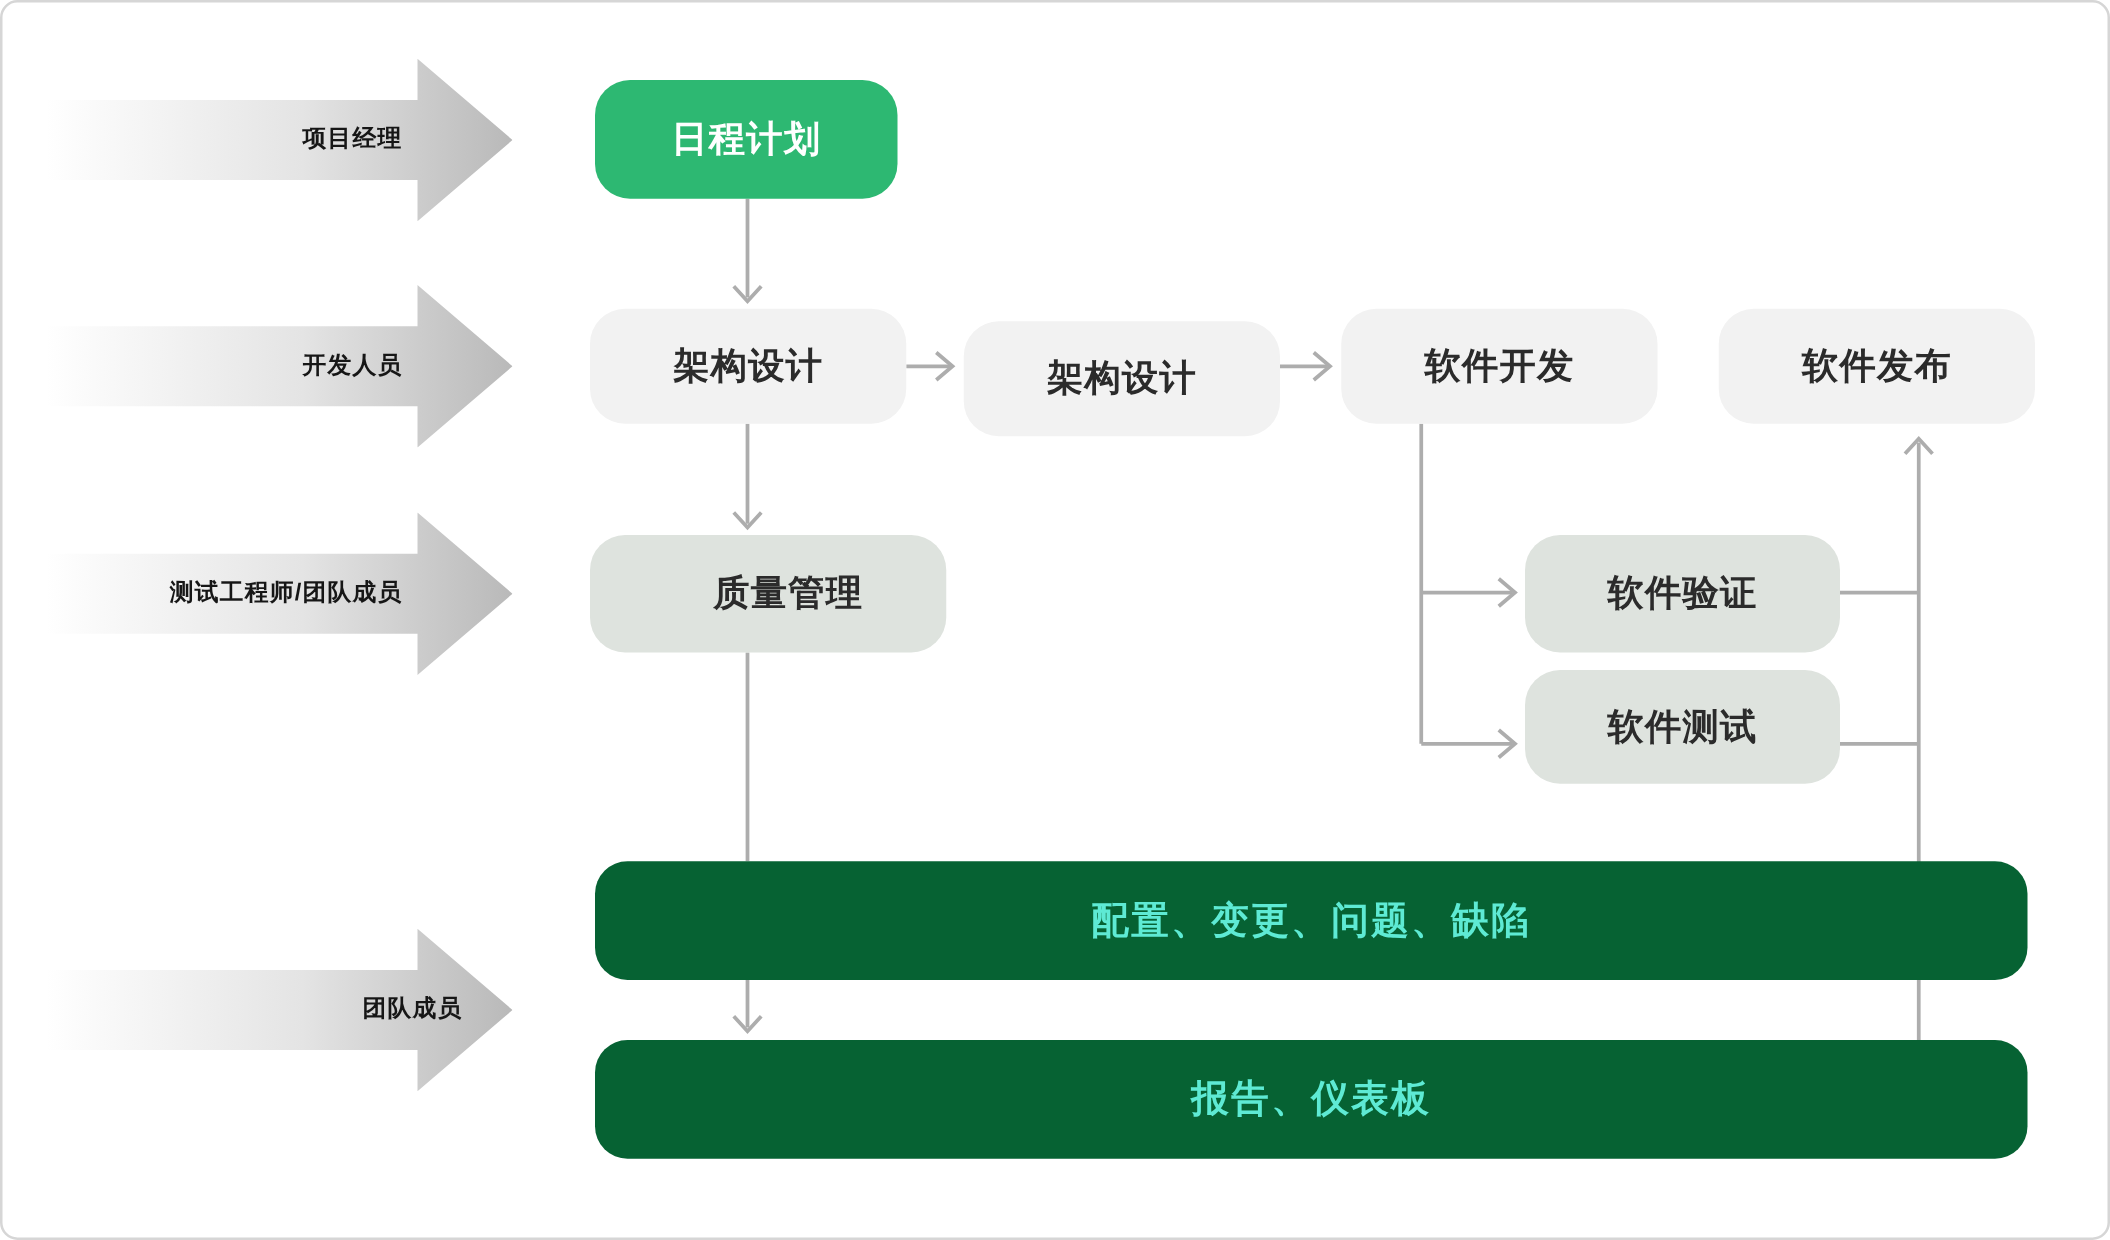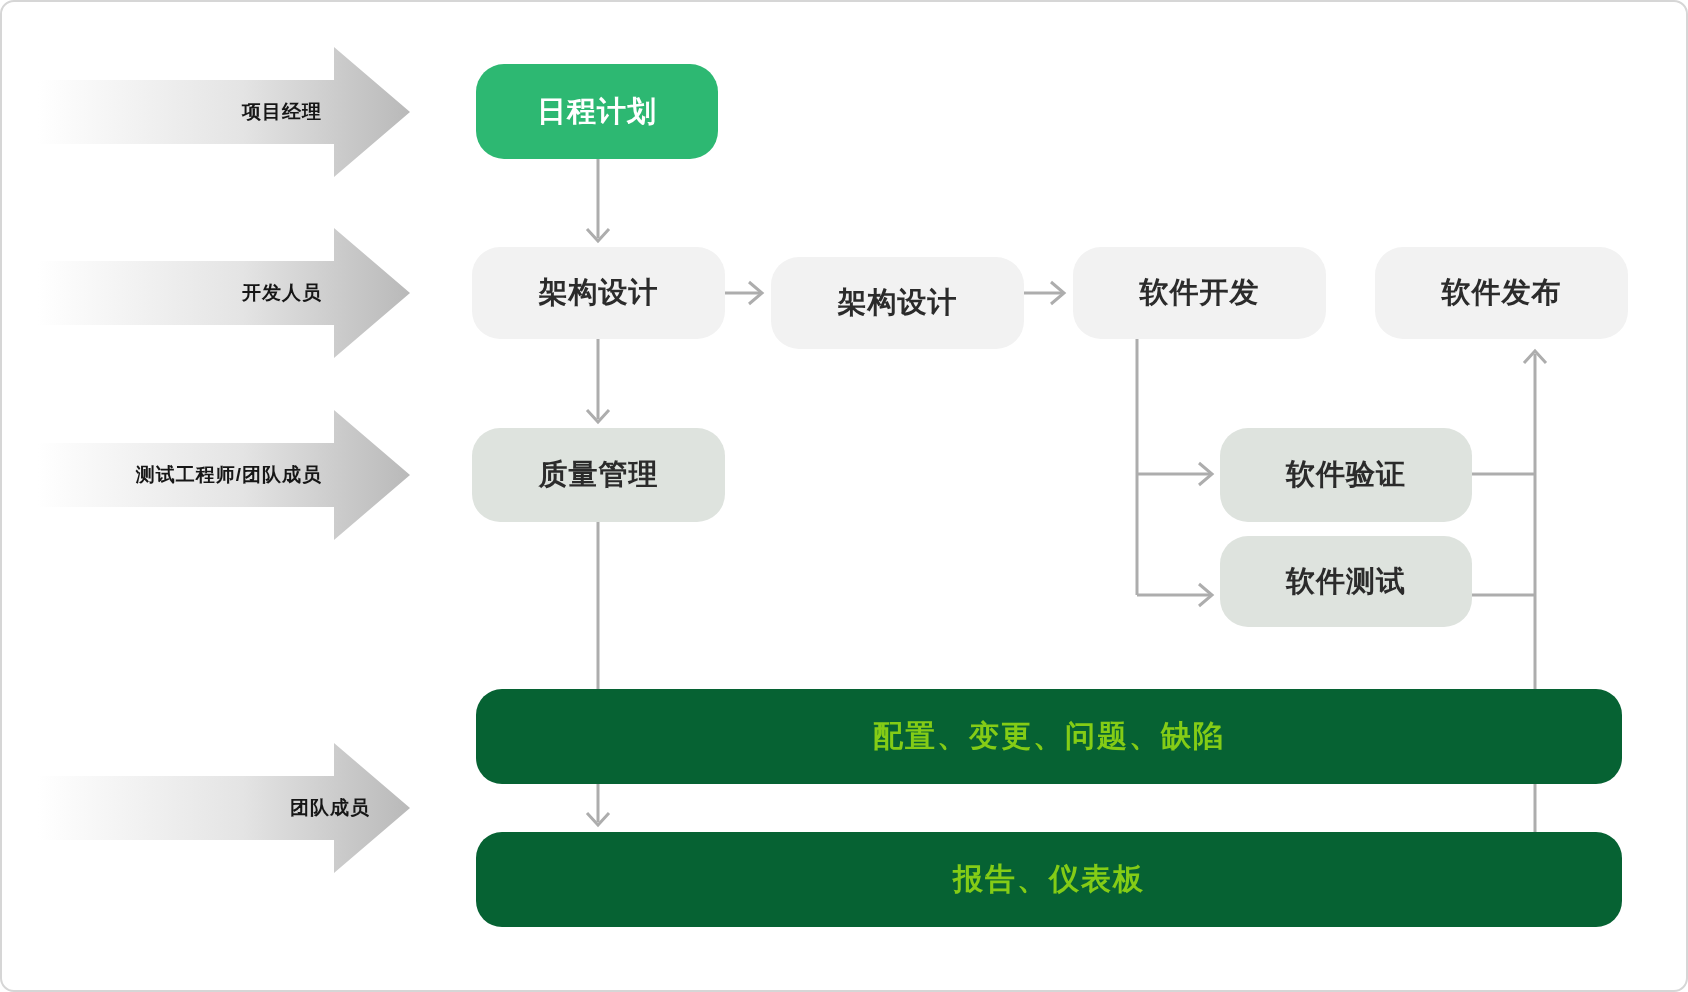--- a/index.html
+++ b/index.html
@@ -21,21 +21,21 @@
     display:flex;align-items:center;justify-content:center;
     border-radius:28px;
     font-weight:bold;
     font-size:29px;
     color:#2b2b2b;
     letter-spacing:1px;
   }
   .node.green{background:#2db872;color:#ffffff;}
   .node.lightgray{background:#f2f2f2;}
   .node.qagray{background:#dee3de;}
-  .node.darkbar{background:#066233;color:#84cc16;border-radius:26px;font-size:30px;letter-spacing:2px;text-align:right;}
+  .node.darkbar{background:#066233;color:#5eead4;border-radius:26px;font-size:30px;letter-spacing:2px;text-align:right;}
   .role-arrow{position:absolute;z-index:1;}
   .role-label{
     position:absolute;z-index:2;
     left:0;width:320px;height:44px;line-height:44px;
     text-align:right;
     font-weight:bold;font-size:19px;color:#161616;
     letter-spacing:1px;
     white-space:nowrap;
   }
 </style>
@@ -110,21 +110,21 @@
   <div class="node green" style="left:446px;top:62px;width:242px;height:95px;margin-left:28px;">日程计划</div>
 
   <div class="node lightgray" style="left:470px;top:245px;width:253px;height:92px;">架构设计</div>
 
   <div class="node lightgray" style="left:769px;top:255px;width:253px;height:92px;text-align:right;">架构设计</div>
 
   <div class="node lightgray" style="left:1071px;top:245px;width:253px;height:92px;">软件开发</div>
 
   <div class="node lightgray" style="left:1373px;top:245px;width:253px;height:92px;">软件发布</div>
 
-  <div class="node qagray" style="left:470px;top:426px;width:253px;height:94px;">质量管理</div>
+  <div class="node qagray" style="left:470px;top:426px;width:253px;height:94px;padding-left:32px;">质量管理</div>
 
   <div class="node qagray" style="left:1218px;top:426px;width:252px;height:94px;">软件验证</div>
 
   <div class="node qagray" style="left:1218px;top:534px;width:252px;height:91px;">软件测试</div>
 
   <div class="node darkbar" style="left:474px;top:687px;width:1146px;height:95px;">配置、变更、问题、缺陷</div>
 
   <div class="node darkbar" style="left:474px;top:830px;width:1146px;height:95px;">报告、仪表板</div>
 
 </div>

